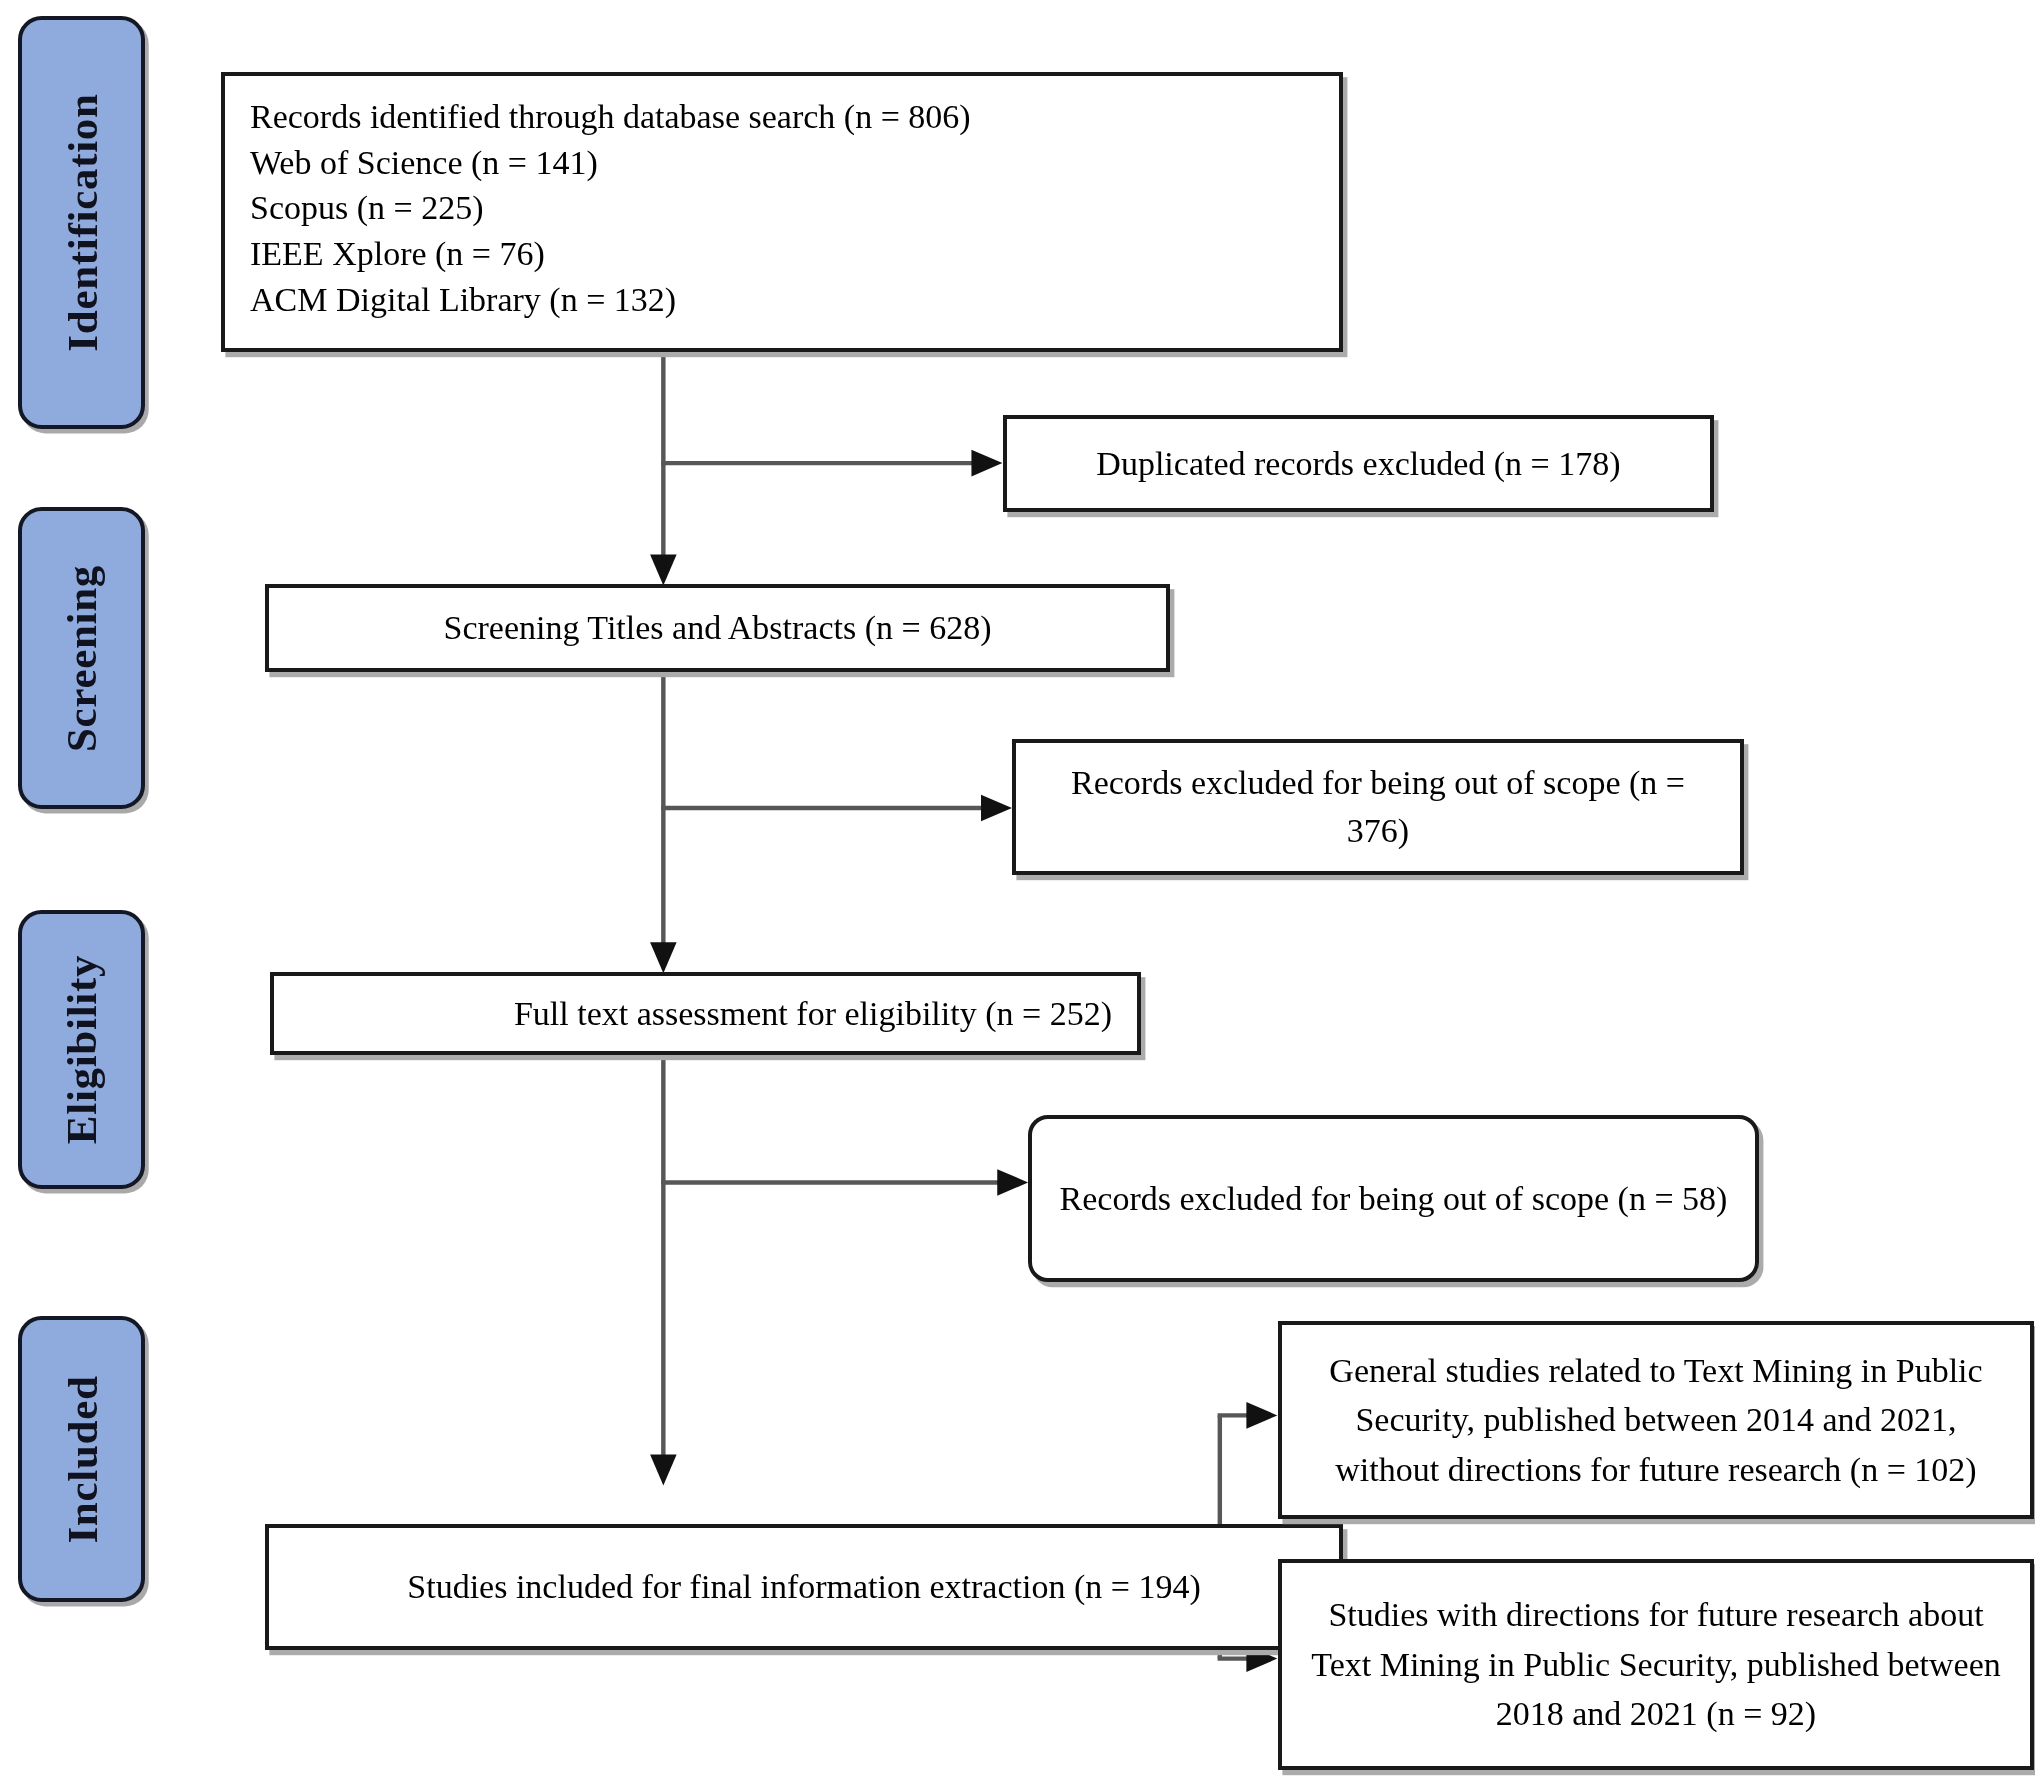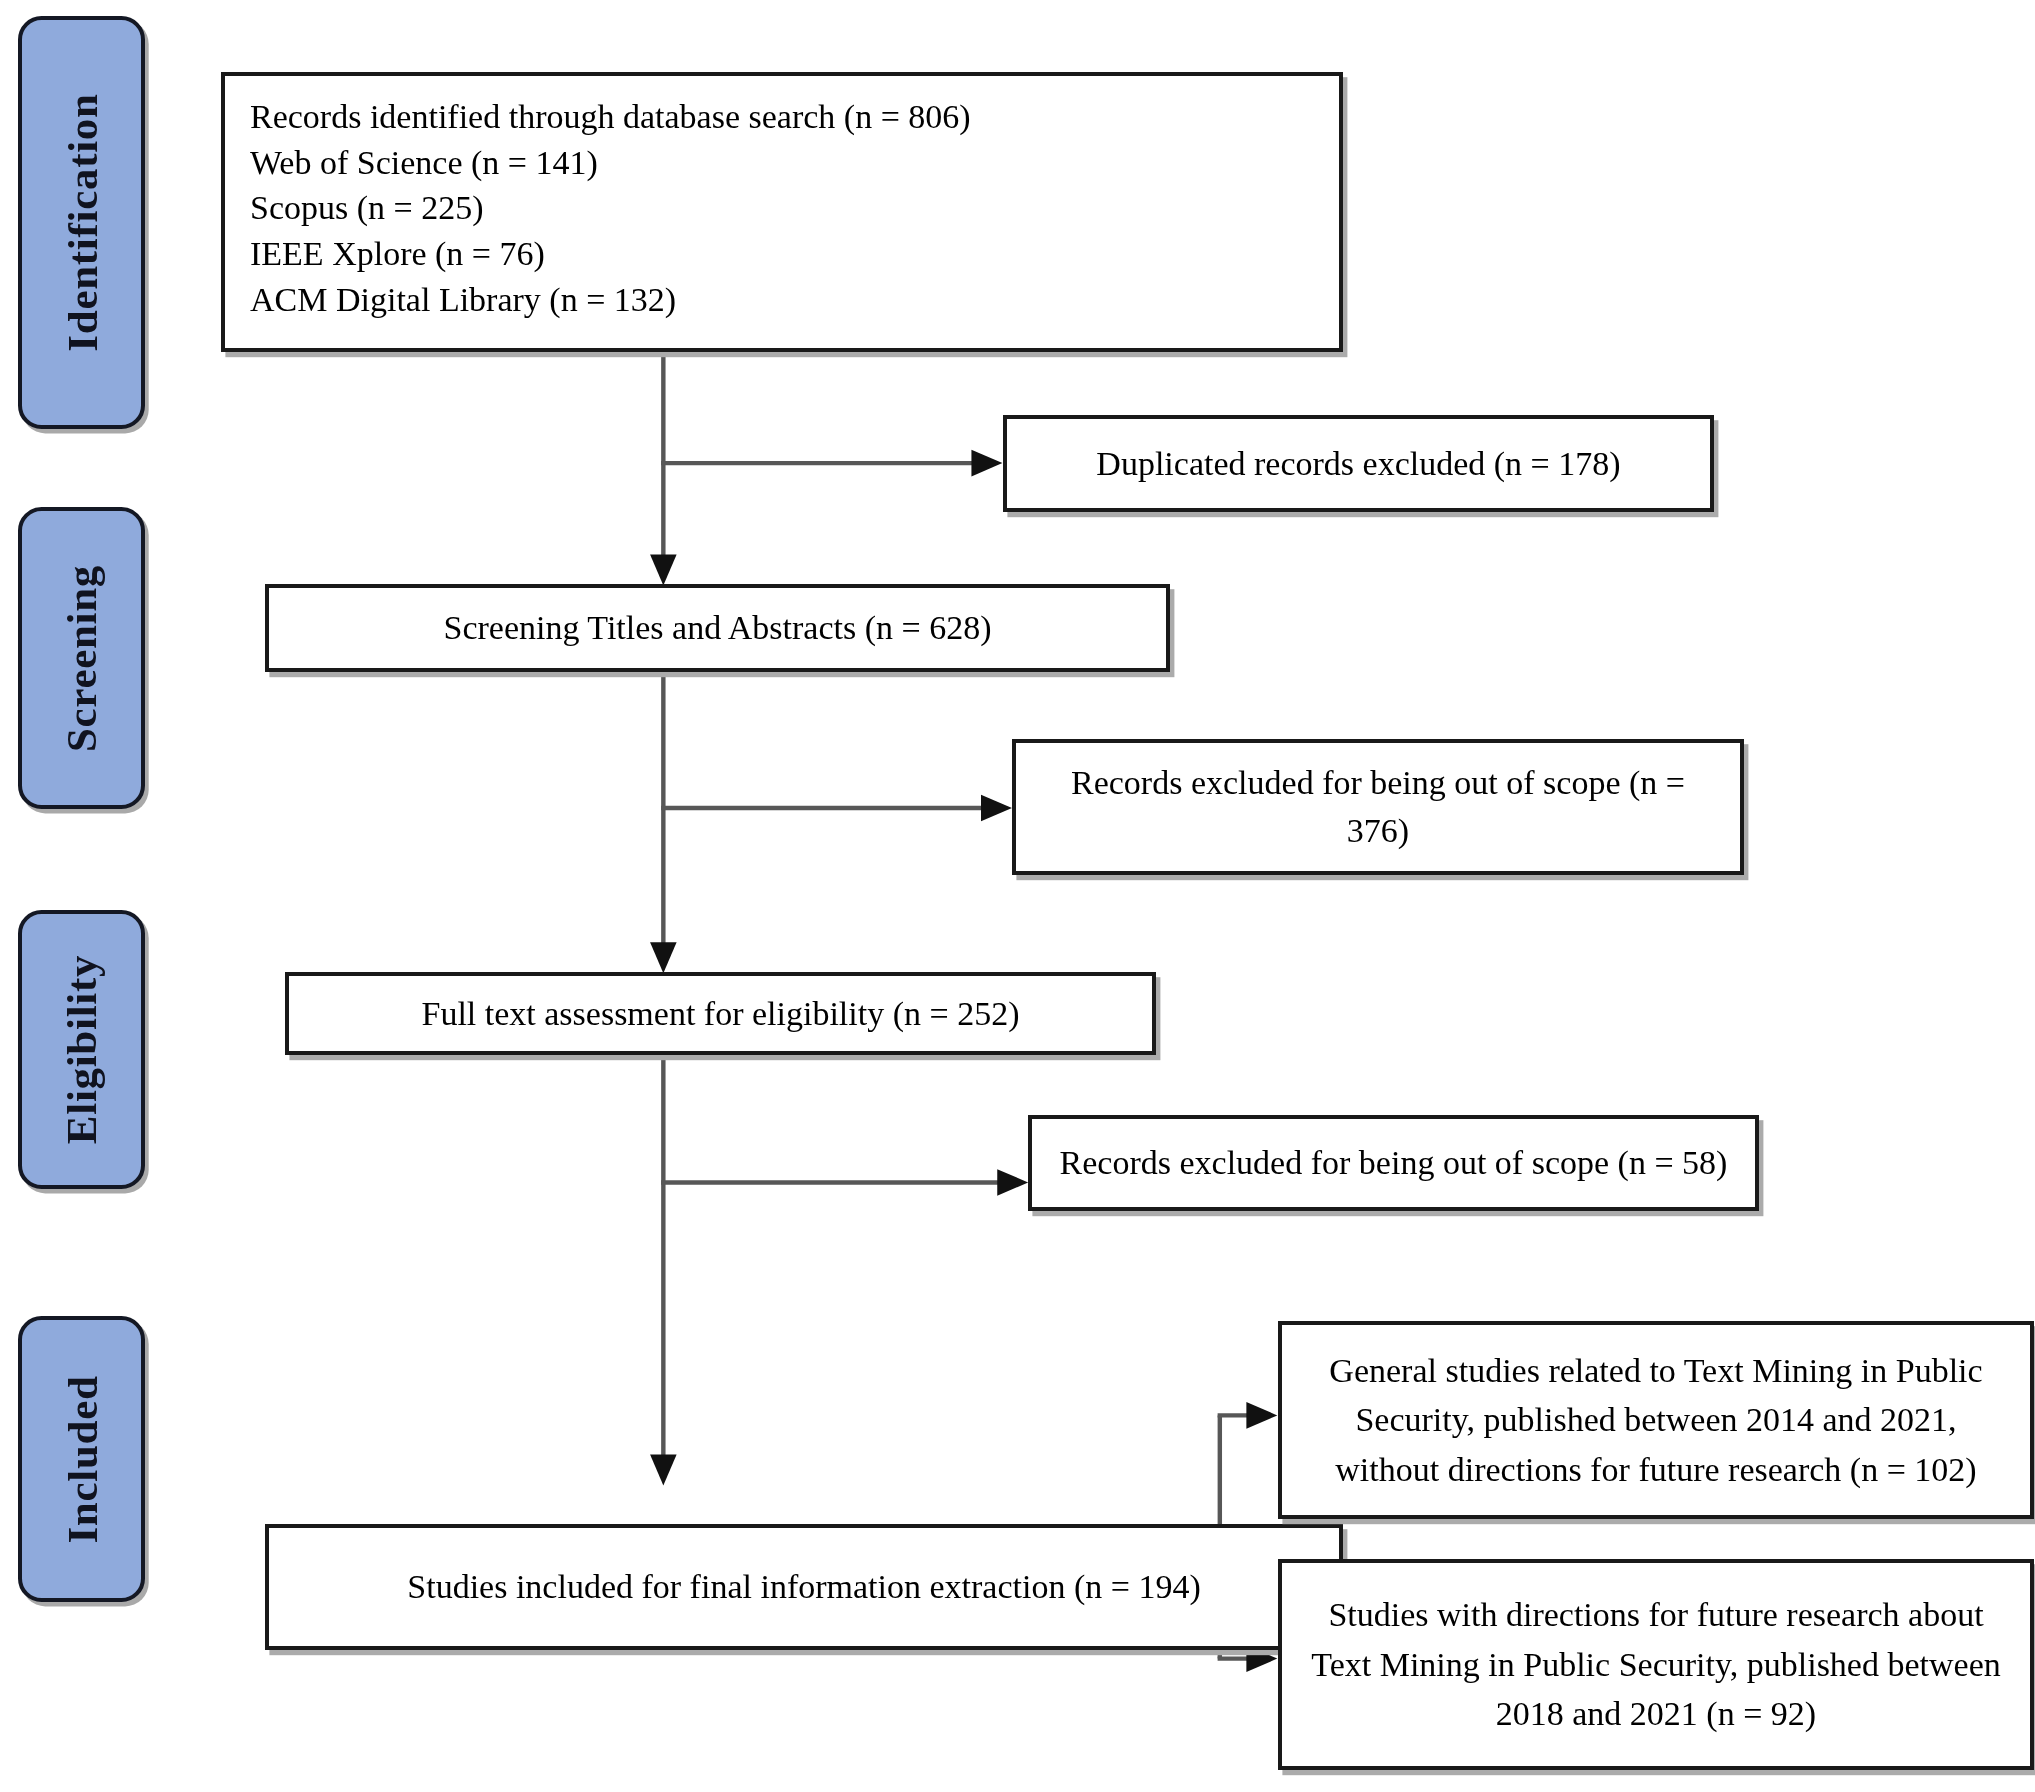--- a/index.html
+++ b/index.html
@@ -129,25 +129,25 @@
   </div>
 
   <div class="node center" style="left:265px; top:584px; width:905px; height:88px;">
     <span>Screening Titles and Abstracts (n = 628)</span>
   </div>
 
   <div class="node center" style="left:1012px; top:739px; width:732px; height:136px;">
     <span>Records excluded for being out of scope (n = 376)</span>
   </div>
 
-  <div class="node center" style="left:285px; top:972px; width:871px; height:83px;">
+  <div class="node center" style="left:270px; top:972px; width:871px; height:83px;justify-content:flex-end;">
     <span>Full text assessment for eligibility (n = 252)</span>
   </div>
 
-  <div class="node center" style="left:1028px; top:1115px; width:731px; height:96px;">
+  <div class="node center" style="left:1028px; top:1115px; width:731px; height:167px;border-radius:20px;">
     <span>Records excluded for being out of scope (n = 58)</span>
   </div>
 
   <div class="node center" style="left:265px; top:1524px; width:1078px; height:126px;">
     <span>Studies included for final information extraction (n = 194)</span>
   </div>
 
   <div class="node center" style="left:1278px; top:1321px; width:756px; height:198px; line-height:1.46;">
     <span>General studies related to Text Mining in Public Security, published between 2014 and 2021, without directions for future research (n = 102)</span>
   </div>

